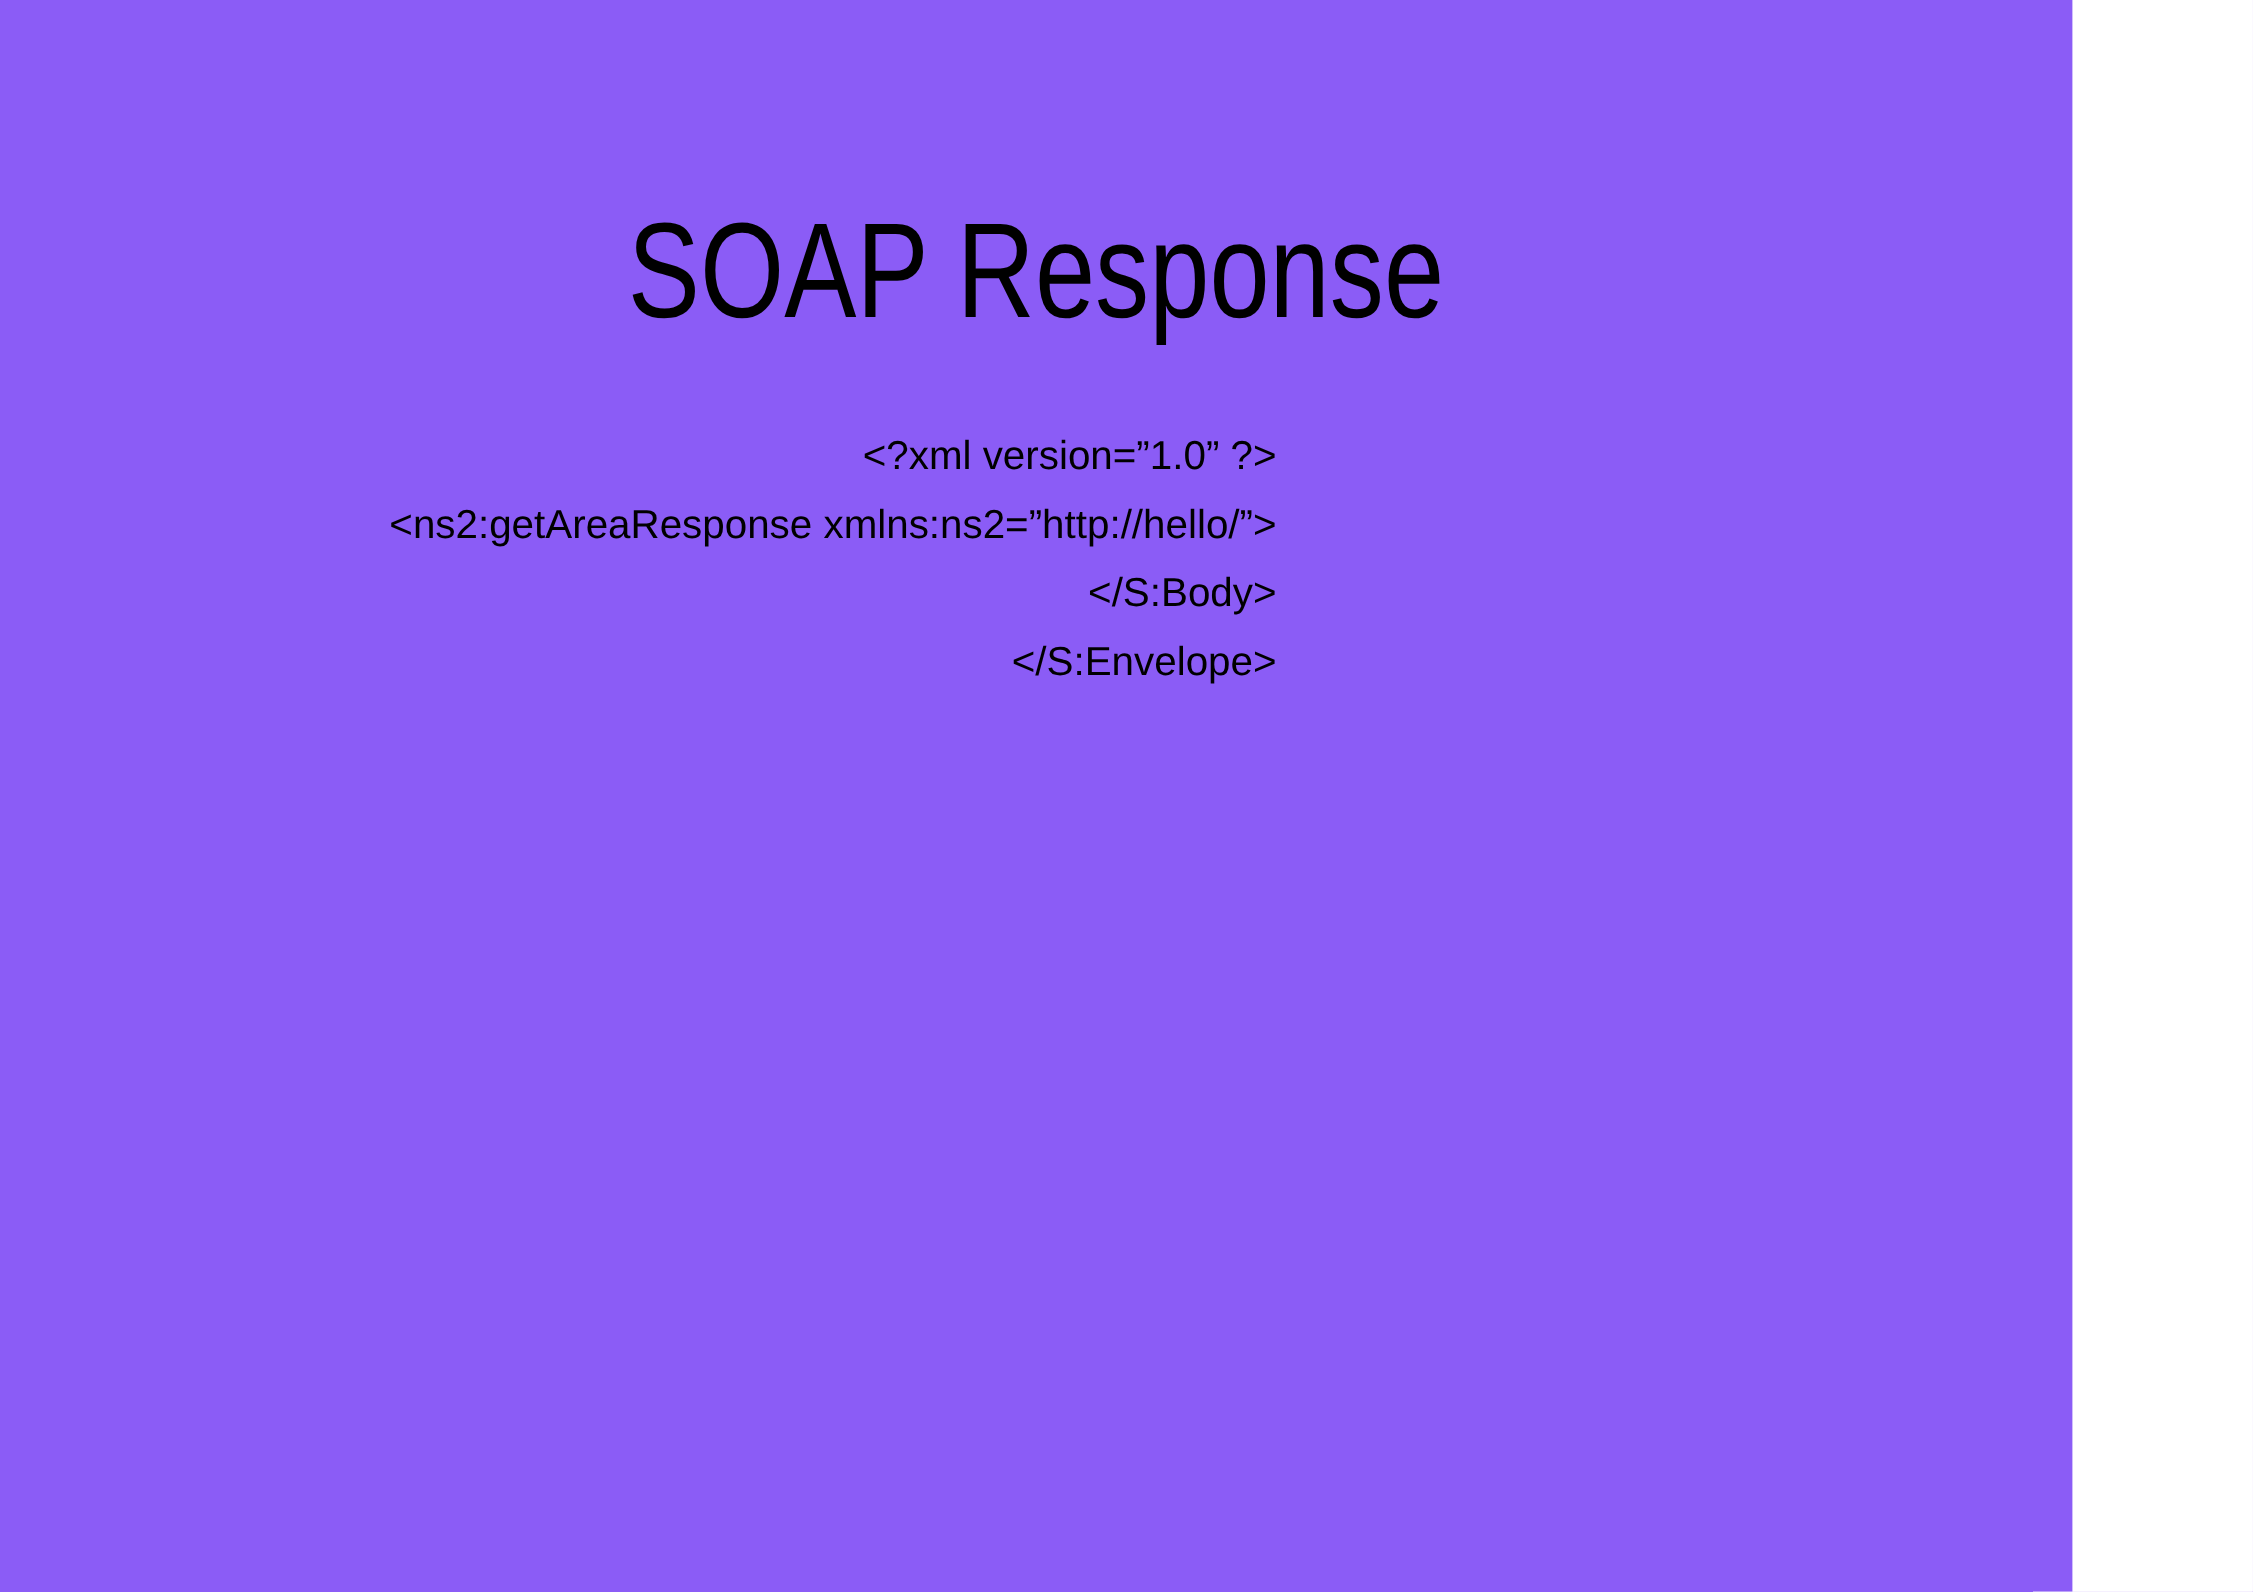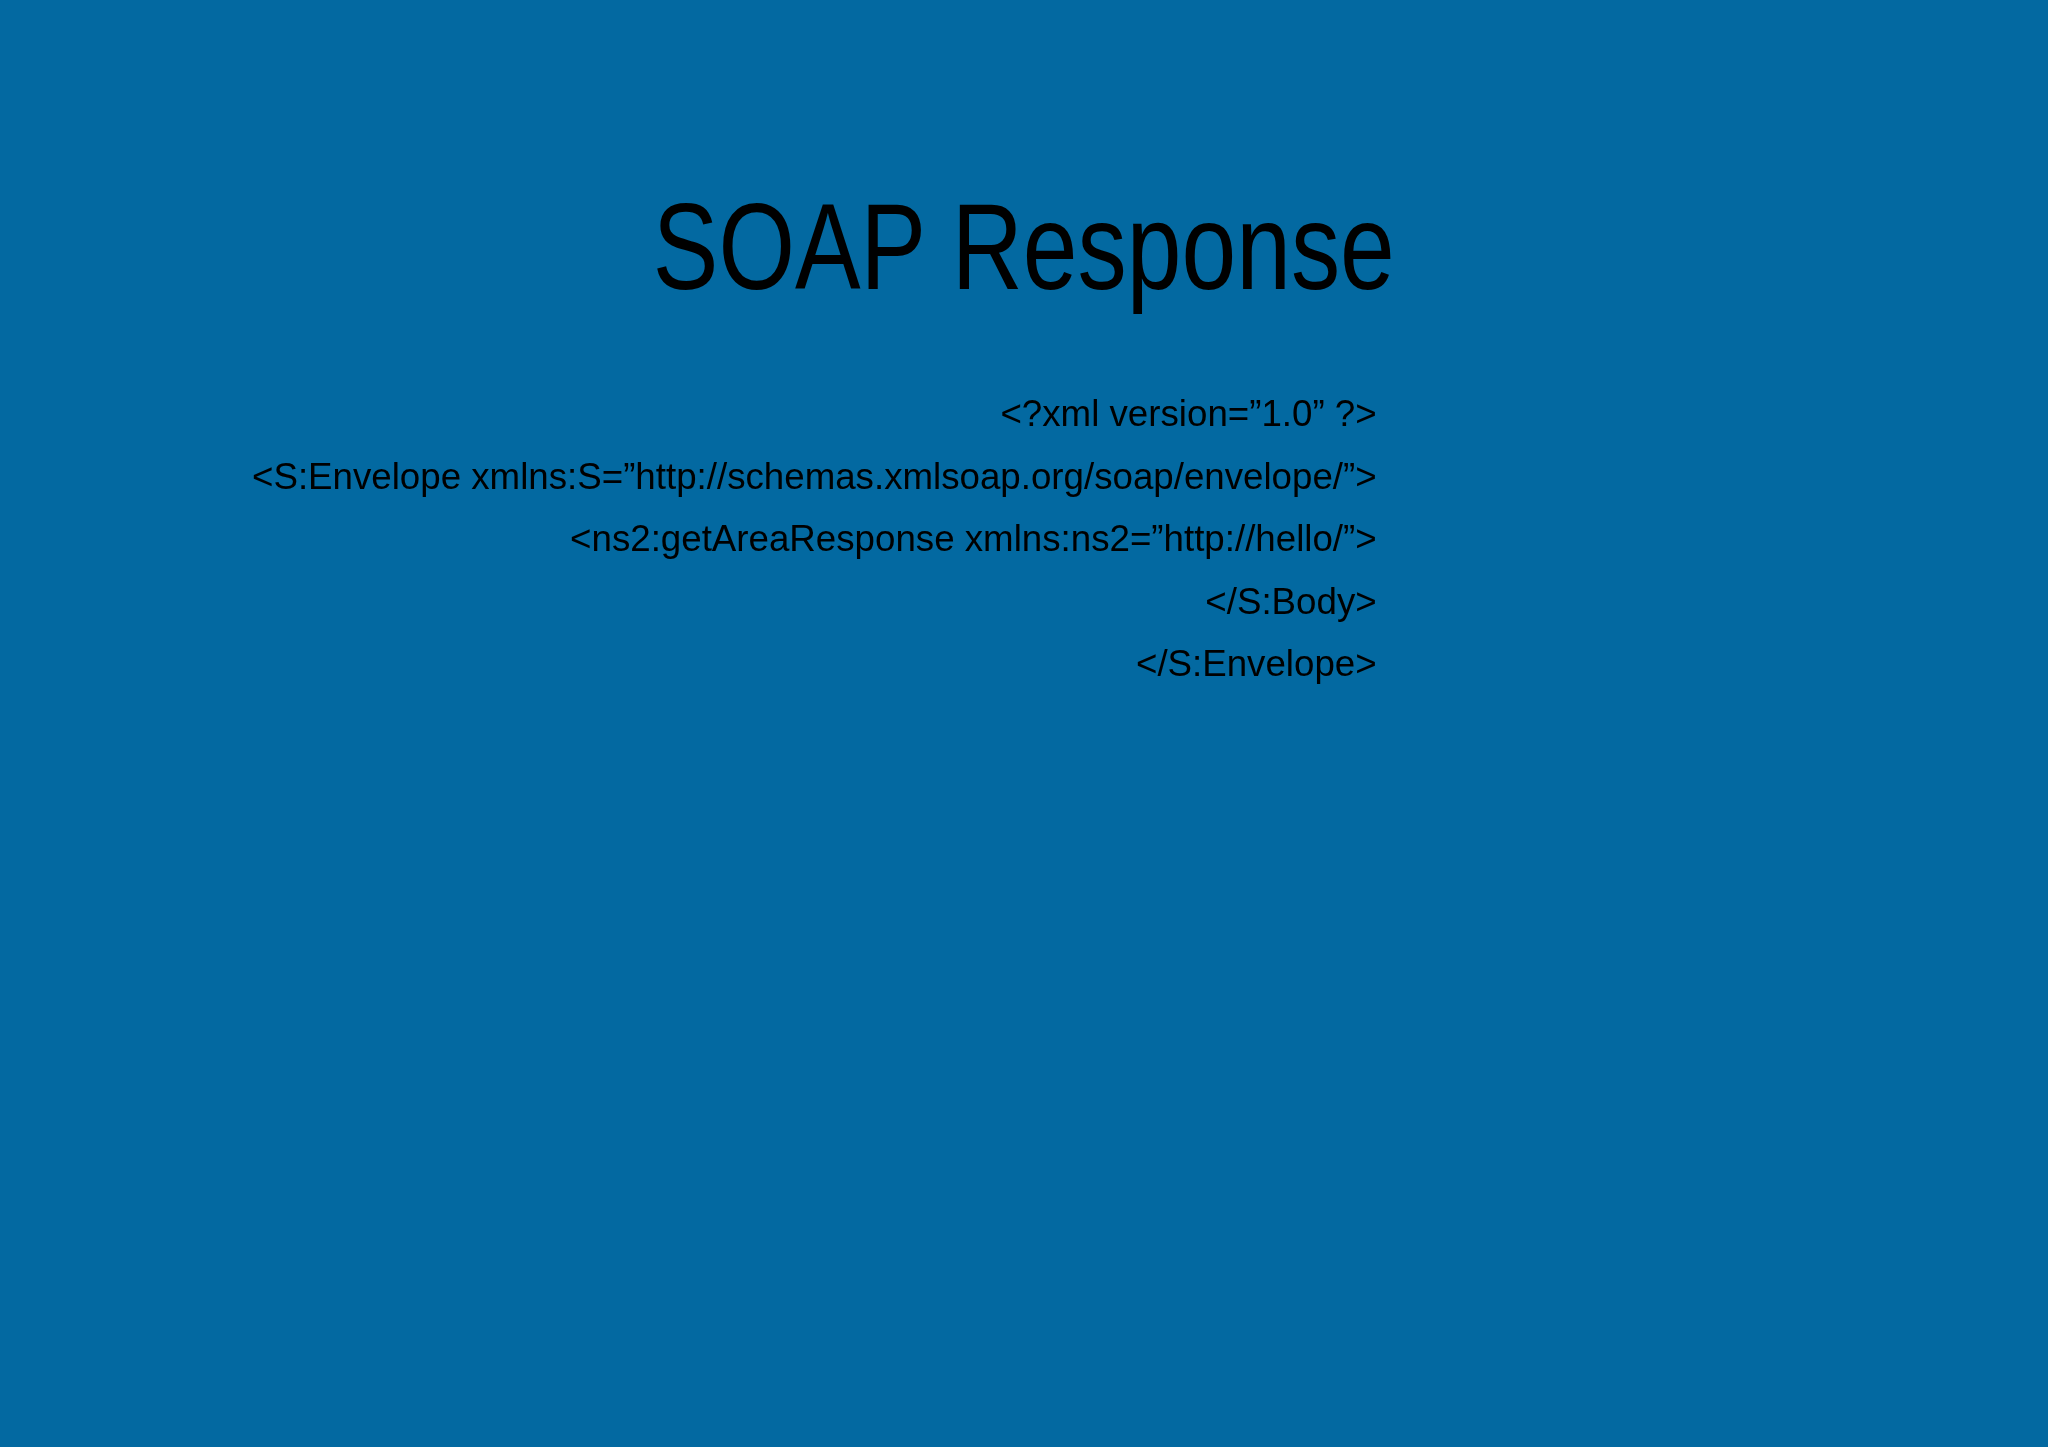--- a/index.html
+++ b/index.html
@@ -5,23 +5,23 @@
   * { margin: 0; padding: 0; box-sizing: border-box; }
   html, body {
     width: 2048px;
     height: 1447px;
     background: #ffffff;
     overflow: hidden;
     font-family: "Liberation Sans", sans-serif;
   }
   .slide {
     position: relative;
-    width: 2048px;
+    width: 1884px;
     height: 1447px;
-    background: #0369a1;
+    background: #8b5cf6;
   }
   .title {
     position: absolute;
     top: 176px;
     left: 0;
     width: 100%;
     text-align: center;
     font-family: "Liberation Sans", sans-serif;
     font-size: 123px;
     font-weight: 400;
@@ -52,18 +52,17 @@
 </head>
 <body>
 
 <div class="slide">
   <div class="title">
     <span class="squeeze">SOAP Response</span>
   </div>
 
   <div class="code-block">
     <div class="code-line">&lt;?xml version=”1.0” ?&gt;</div>
-    <div class="code-line">&lt;S:Envelope xmlns:S=”http://schemas.xmlsoap.org/soap/envelope/”&gt;</div>
     <div class="code-line">          &lt;ns2:getAreaResponse xmlns:ns2=”http://hello/”&gt;</div>
     <div class="code-line">    &lt;/S:Body&gt;</div>
     <div class="code-line">&lt;/S:Envelope&gt;</div>
   </div>
 </div>
 
 </body></html>

